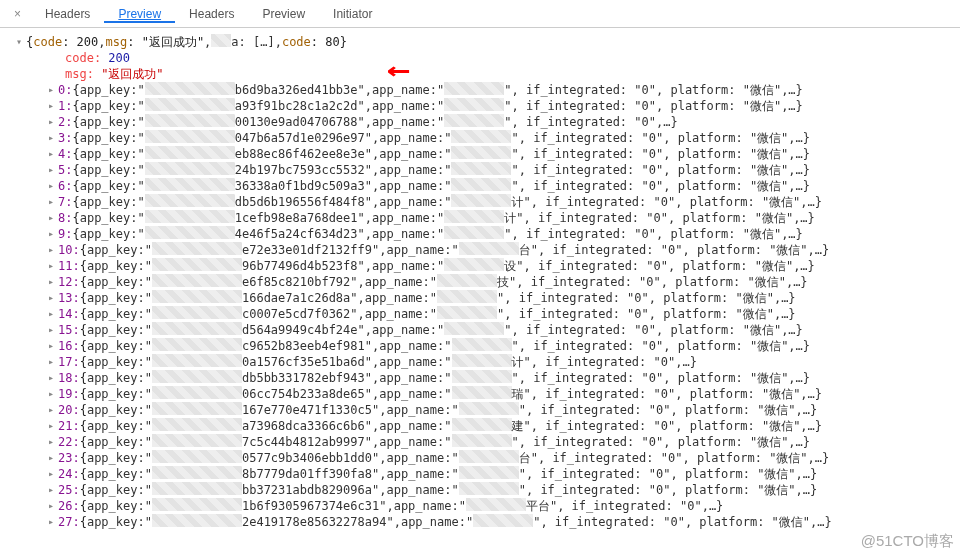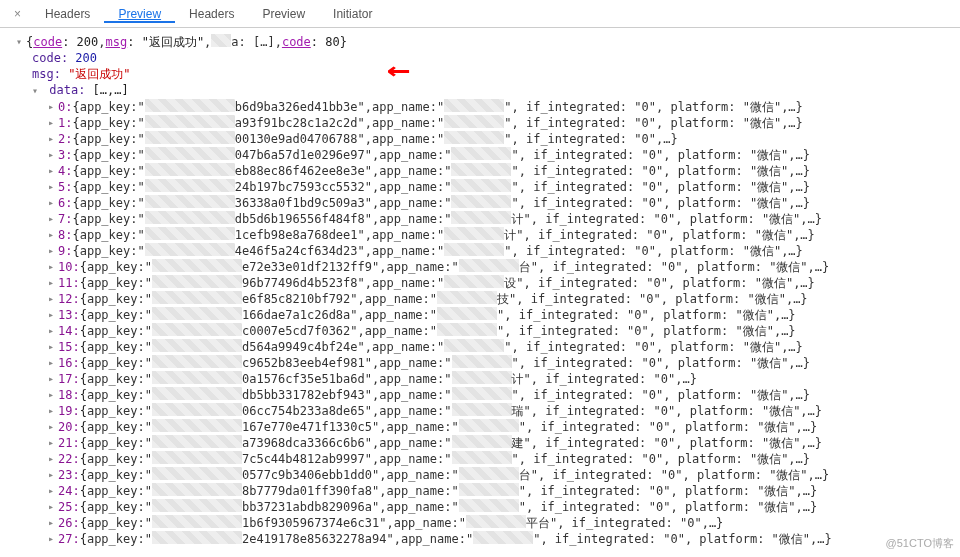--- a/index.html
+++ b/index.html
@@ -49,30 +49,30 @@
   .tri {
     display: inline-block;
     width: 10px;
     color: #888;
     font-size: 10px;
     cursor: pointer;
     user-select: none;
   }
   .tri.right::before { content: "▸"; }
   .tri.down::before { content: "▾"; }
-  .k-purple { color: #4c1d95; }
+  .k-purple { color: #ef4444; margin-left: 33px; }
   .v-red { color: #c80000; }
   .v-blue { color: #1a1aa6; }
   .v-black { color: #222; }
   .indent1 { padding-left: 16px; }
   .data-row { padding-left: 32px; display: flex; }
   .idx { color: #881391; }
   .brace { color: #222; }
   .pair { color: #222; }
-  .pair .k { color: #a21caf; text-decoration: underline; }
+  .pair .k { color: #a16207; }
   .pair .v { color: #222; }
   .redact {
     display: inline-block;
     background: repeating-linear-gradient(45deg,#eee,#eee 6px,#e3e3e3 6px,#e3e3e3 12px);
     height: 13px;
     vertical-align: middle;
   }
   .arrow {
     position: absolute;
     left: 390px;
@@ -82,21 +82,21 @@
     font-weight: bold;
     transform: scaleX(1.4);
     pointer-events: none;
   }
   .watermark {
     position: absolute;
     right: 6px;
     bottom: 6px;
     color: #aaa;
     font-family: Arial, sans-serif;
-    font-size: 11px;
+    font-size: 15px;
   }
 </style>
 </head>
 <body>
 
 <div class="tabs">
   <span class="close-x">×</span>
   <span id="tabs-slot"><span class="tab">Headers</span><span class="tab active">Preview</span><span class="tab">Headers</span><span class="tab">Preview</span><span class="tab">Initiator</span></span>
 </div>
 
@@ -115,24 +115,20 @@
       <span> </span>
     <span class="pair"><span class="k">code</span>: <span class="v">80</span></span>
     <span class="brace">}</span>
   </div>
 
   <div class="indent1">
     <span class="k-purple">code:</span> <span class="v-blue">200</span>
   </div>
   <div class="indent1">
     <span class="k-purple">msg:</span> <span class="v-red">"返回成功"</span>
-  </div>
-  <div class="indent1">
-    <span class="tri down"></span>
-    <span class="k-purple">data:</span> <span class="v-black">[…,…]</span>
   </div>
 
   <div id="rows-slot">
       <div class="data-row"><span class="tri right"></span><span class="idx">0:</span> <span class="brace">{</span><span class="k">app_key:</span> "<span class="redact" style="width:90px"></span>b6d9ba326ed41bb3e", <span class="k">app_name:</span> "<span class="redact" style="width:60px"></span>", if_integrated: "0", platform: "微信",…}</div>
       <div class="data-row"><span class="tri right"></span><span class="idx">1:</span> <span class="brace">{</span><span class="k">app_key:</span> "<span class="redact" style="width:90px"></span>a93f91bc28c1a2c2d", <span class="k">app_name:</span> "<span class="redact" style="width:60px"></span>", if_integrated: "0", platform: "微信",…}</div>
       <div class="data-row"><span class="tri right"></span><span class="idx">2:</span> <span class="brace">{</span><span class="k">app_key:</span> "<span class="redact" style="width:90px"></span>00130e9ad04706788", <span class="k">app_name:</span> "<span class="redact" style="width:60px"></span>", if_integrated: "0",…}</div>
       <div class="data-row"><span class="tri right"></span><span class="idx">3:</span> <span class="brace">{</span><span class="k">app_key:</span> "<span class="redact" style="width:90px"></span>047b6a57d1e0296e97", <span class="k">app_name:</span> "<span class="redact" style="width:60px"></span>", if_integrated: "0", platform: "微信",…}</div>
       <div class="data-row"><span class="tri right"></span><span class="idx">4:</span> <span class="brace">{</span><span class="k">app_key:</span> "<span class="redact" style="width:90px"></span>eb88ec86f462ee8e3e", <span class="k">app_name:</span> "<span class="redact" style="width:60px"></span>", if_integrated: "0", platform: "微信",…}</div>
       <div class="data-row"><span class="tri right"></span><span class="idx">5:</span> <span class="brace">{</span><span class="k">app_key:</span> "<span class="redact" style="width:90px"></span>24b197bc7593cc5532", <span class="k">app_name:</span> "<span class="redact" style="width:60px"></span>", if_integrated: "0", platform: "微信",…}</div>
       <div class="data-row"><span class="tri right"></span><span class="idx">6:</span> <span class="brace">{</span><span class="k">app_key:</span> "<span class="redact" style="width:90px"></span>36338a0f1bd9c509a3", <span class="k">app_name:</span> "<span class="redact" style="width:60px"></span>", if_integrated: "0", platform: "微信",…}</div>

